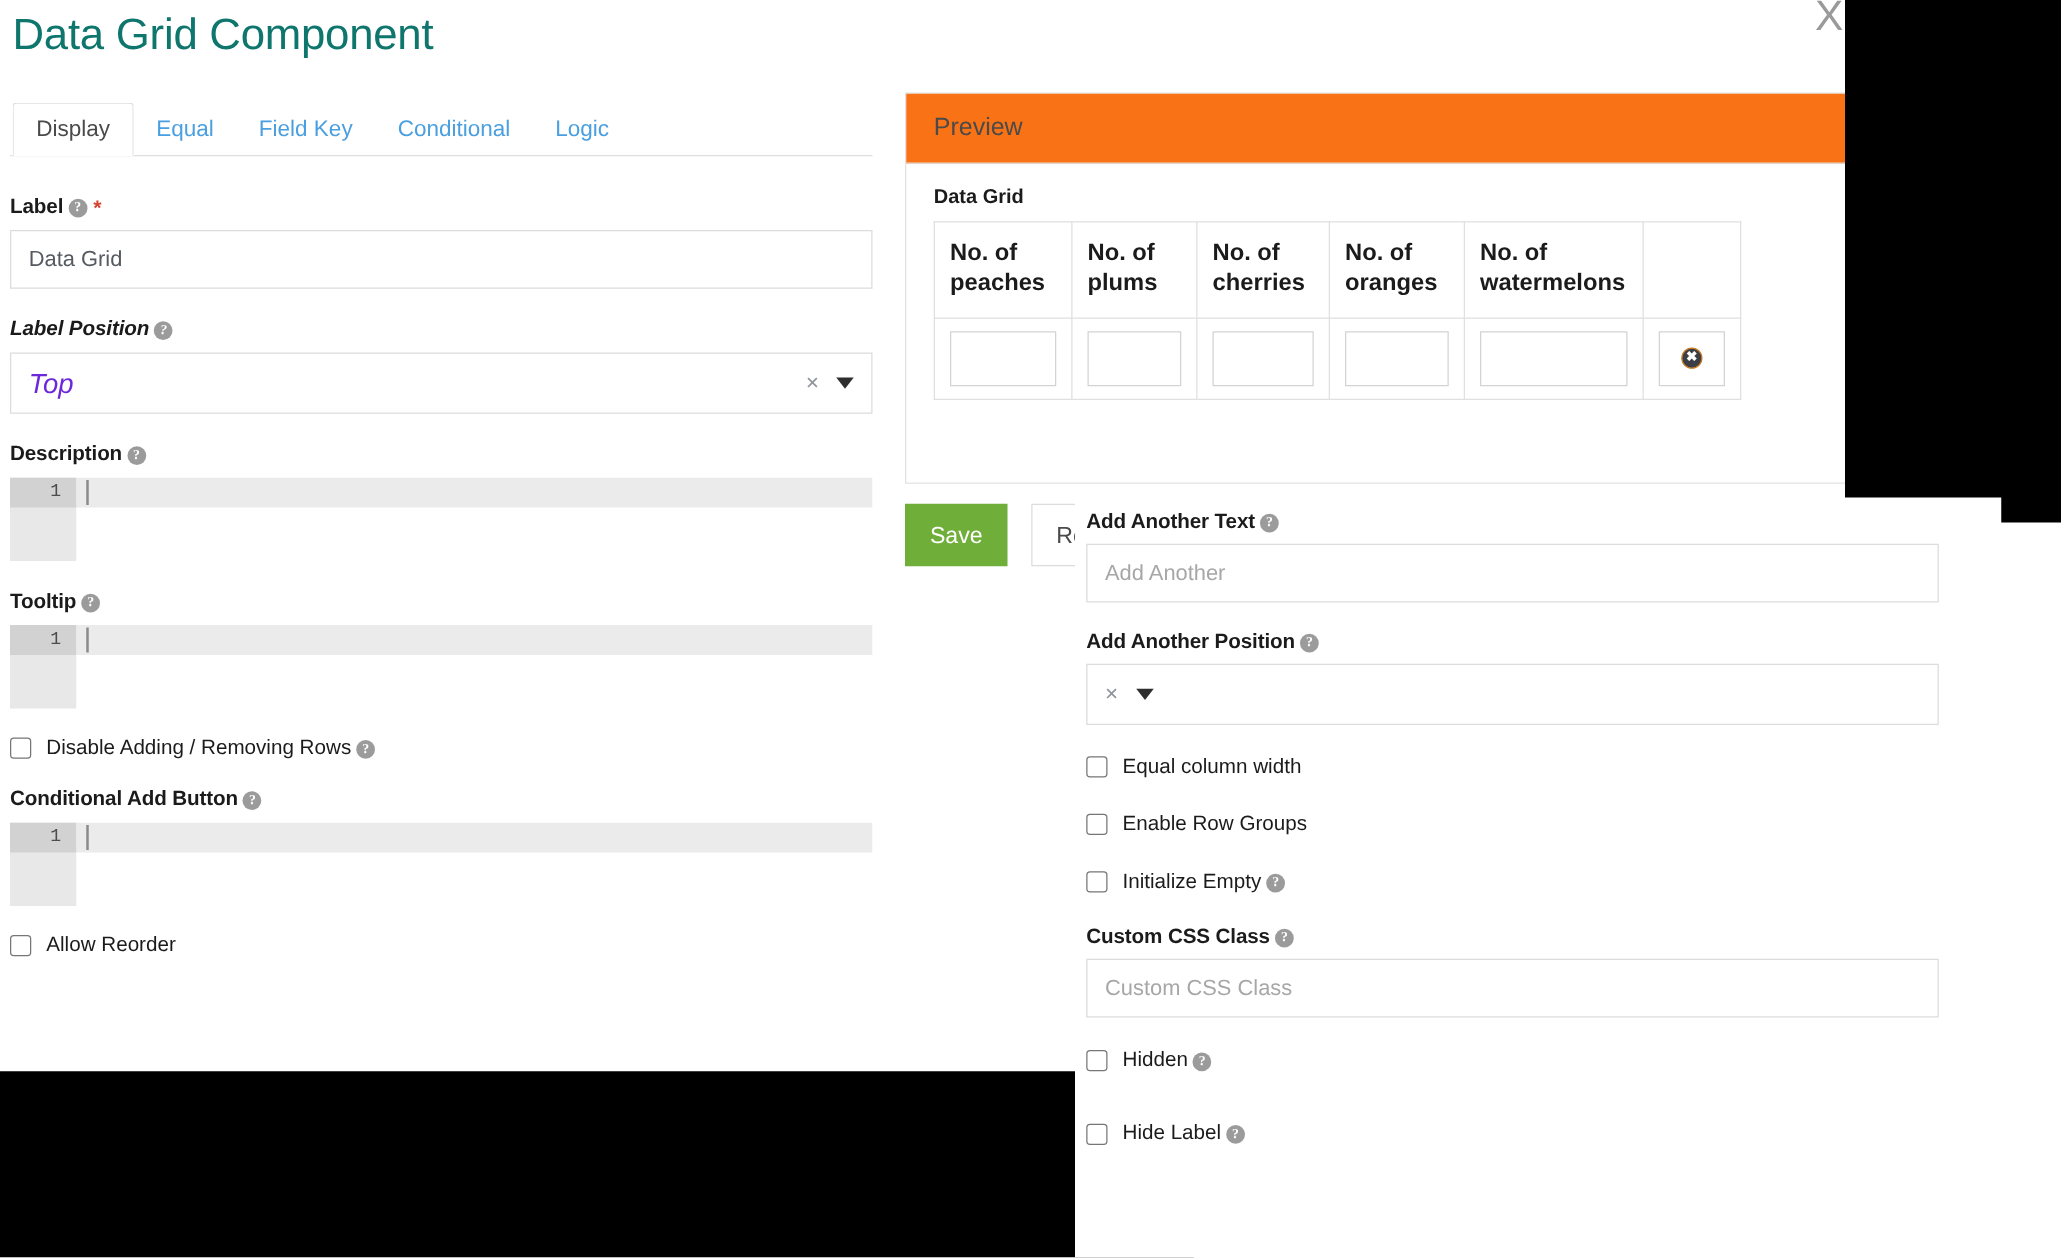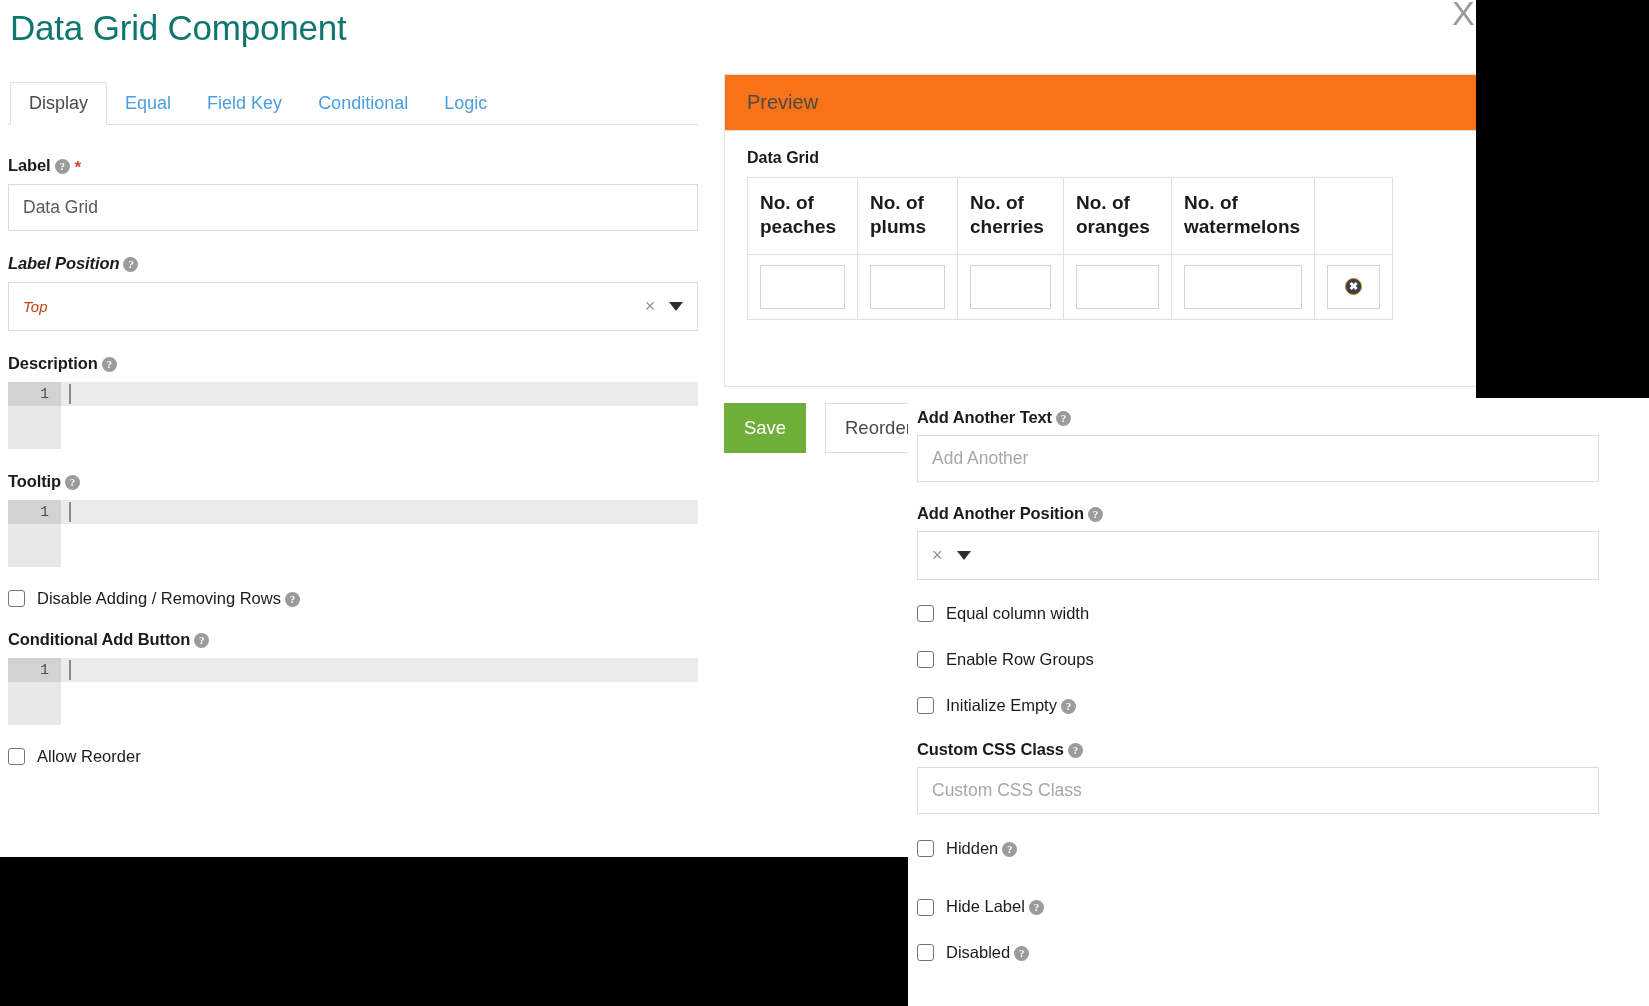--- a/index.html
+++ b/index.html
@@ -53,21 +53,21 @@
   .select-box {
     position: relative;
     width: 100%;
     height: 49px;
     border: 1px solid #dcdcdc;
     background: #fff;
     display: flex;
     align-items: center;
     padding: 0 14px;
   }
-  .select-value { font-size: 15px; color: #c2410c; flex: 1; }
+  .select-value { font-size: 22px; color: #6d28d9; flex: 1; }
   .select-clear {
     color: #8f949a; font-size: 18px; margin-right: 14px;
     font-family: "Liberation Sans", sans-serif;
   }
   .select-caret {
     width: 0; height: 0;
     border-left: 7px solid transparent;
     border-right: 7px solid transparent;
     border-top: 9px solid #2e2e2e;
   }
@@ -255,21 +255,21 @@
     font-size: 34px;
     color: #9a9a9a;
     font-family: "Liberation Sans", sans-serif;
     cursor: pointer;
     z-index: 4;
   }
 
   
   #right-overlay {
     position: absolute;
-    left: 908px; top: 398px;
+    left: 860px; top: 398px;
     width: 741px; height: 608px;
     background: #ffffff;
     z-index: 6;
     padding: 10px 50px 0 9px;
   }
   #right-overlay .field-label { margin-bottom: 8px; }
   .ro-block { margin-bottom: 0; }
 
   
   .black-region { position: absolute; background: #000000; z-index: 5; }
@@ -444,20 +444,16 @@
     <div class="cb-row" style="margin-top:25px;">
       <span class="cb-box"></span>
       <span class="cb-label"><span>Hidden</span><span class="help-icon">?</span></span>
     </div>
 
     <div class="cb-row" style="margin-top:39px;align-items:flex-end;">
       <span class="cb-box"></span>
       <span class="cb-label"><span>Hide Label</span><span class="help-icon">?</span></span>
     </div>
 
-    <div class="cb-row" style="margin-top:27px;">
-      <span class="cb-box"></span>
-      <span class="cb-label"><span>Disabled</span><span class="help-icon">?</span></span>
-    </div>
 
   </div>
 
 </div>
 
 </body></html>

